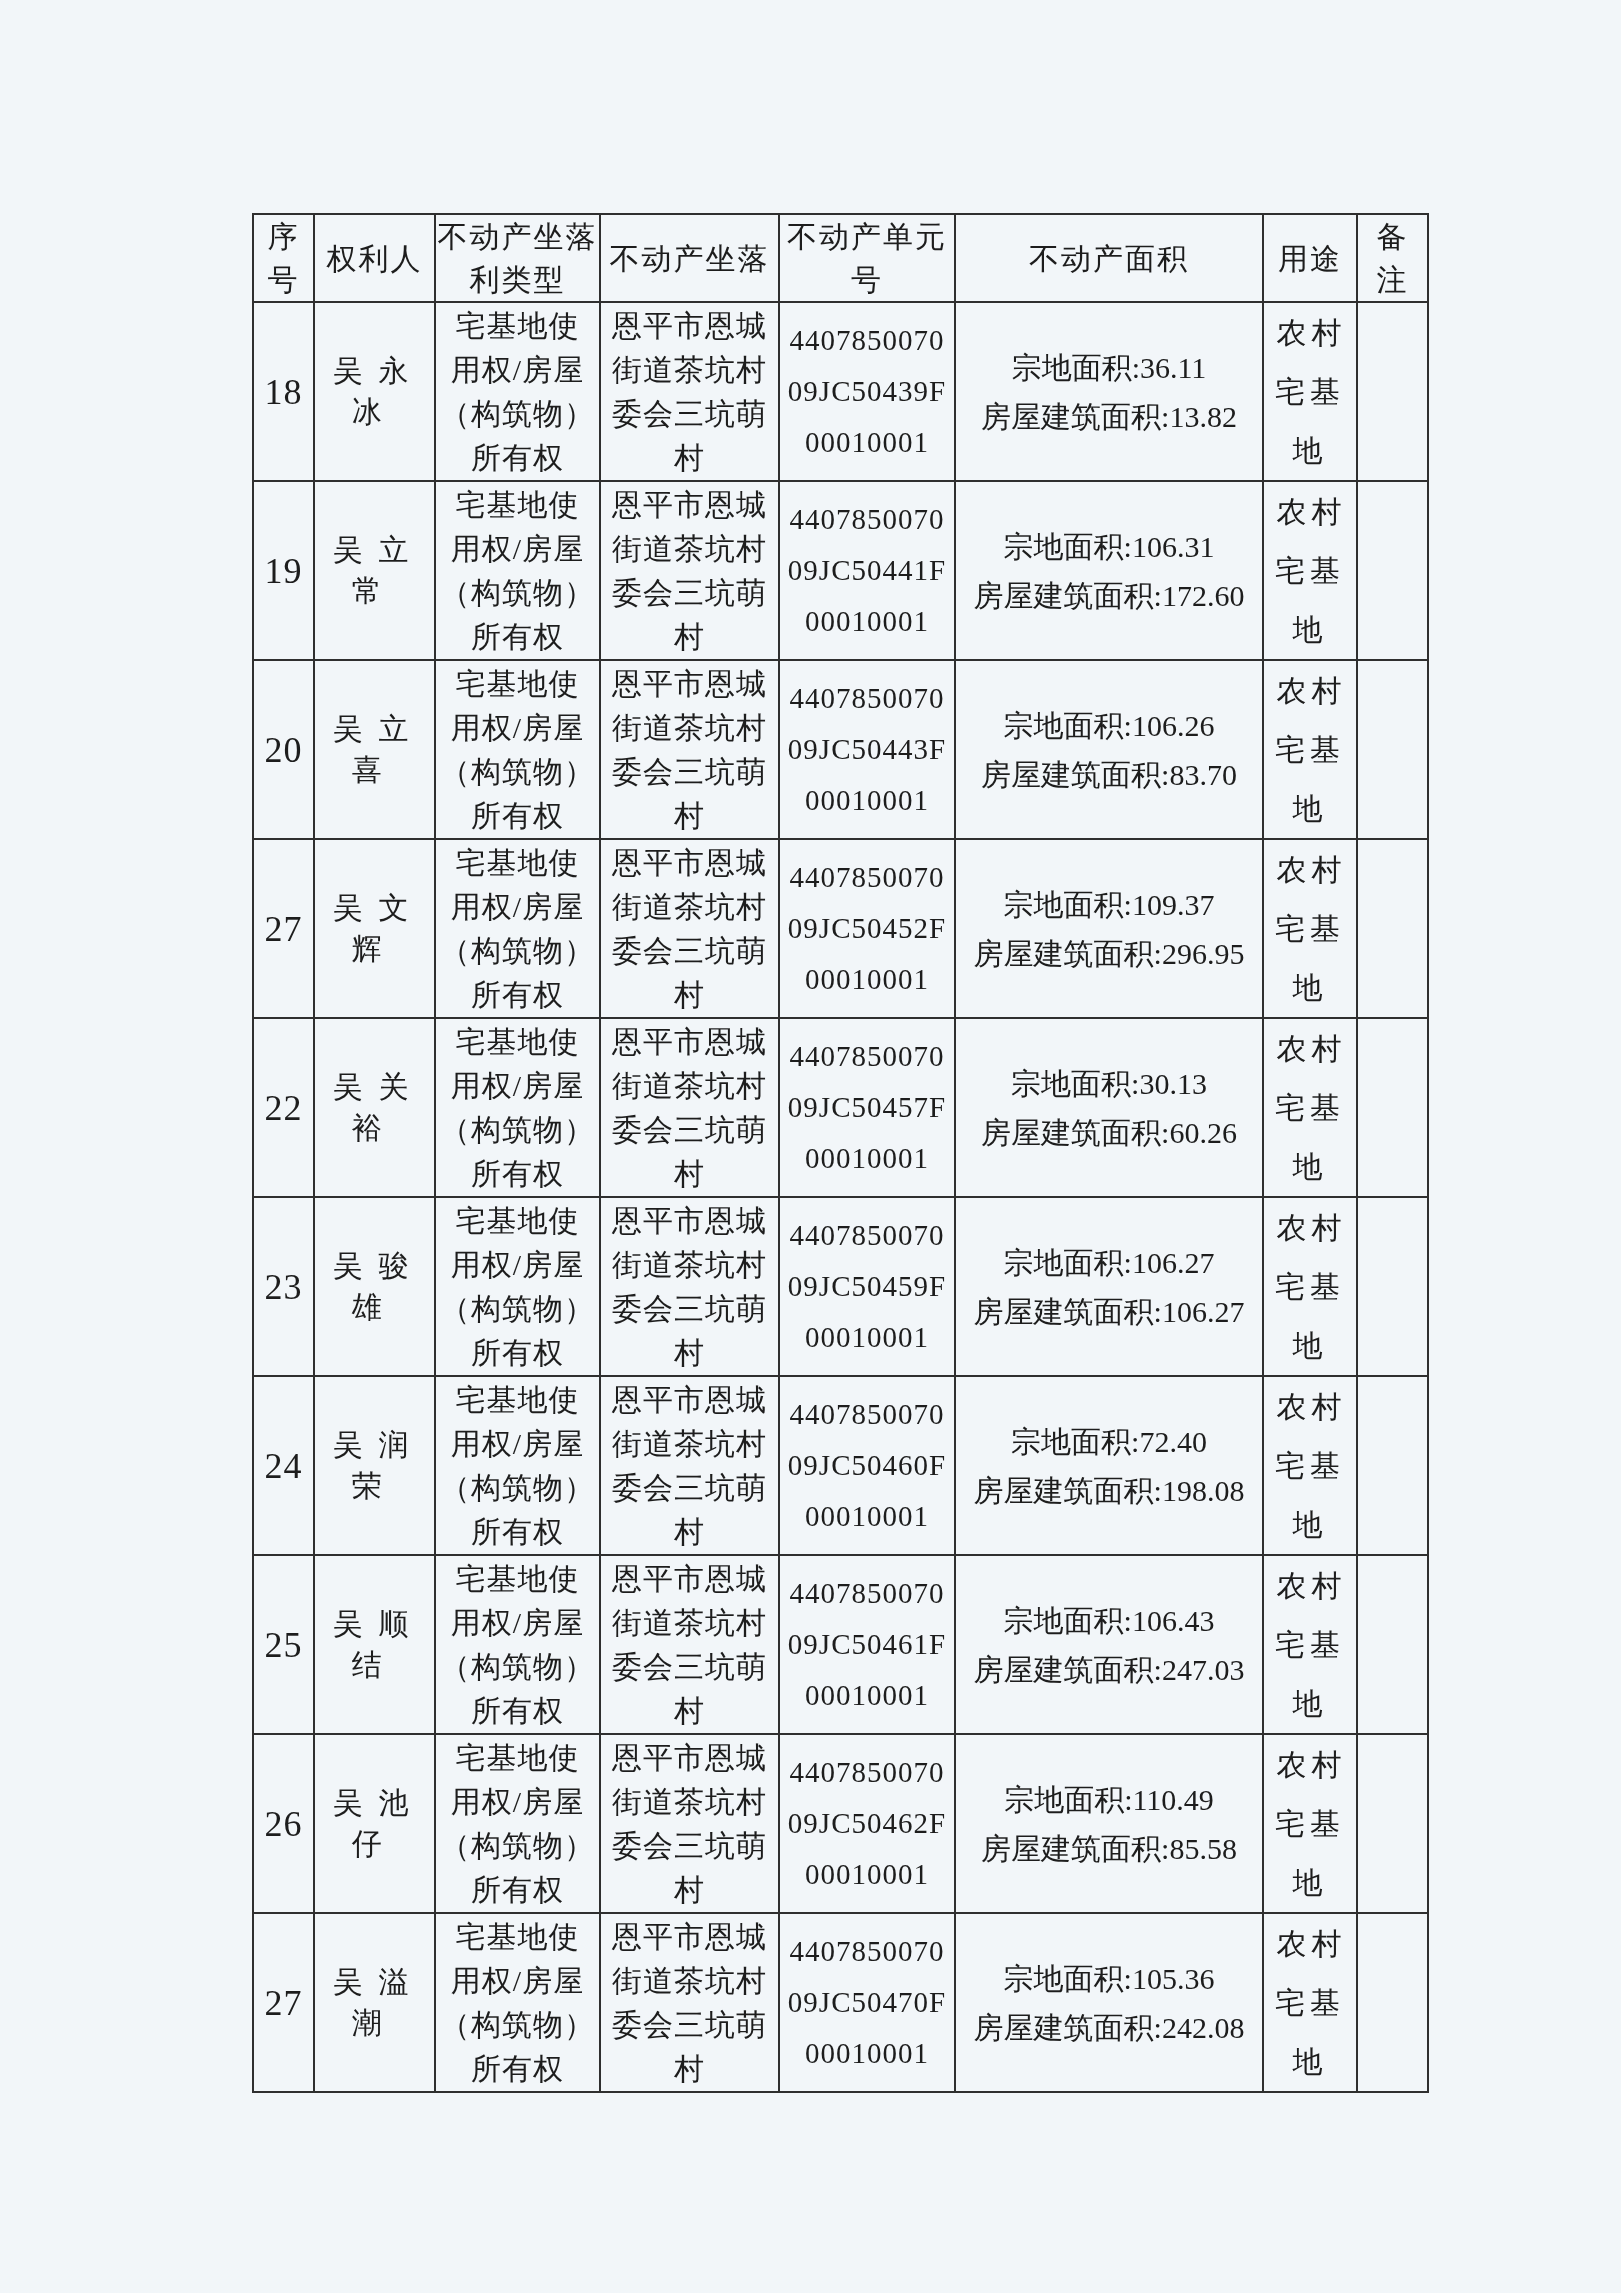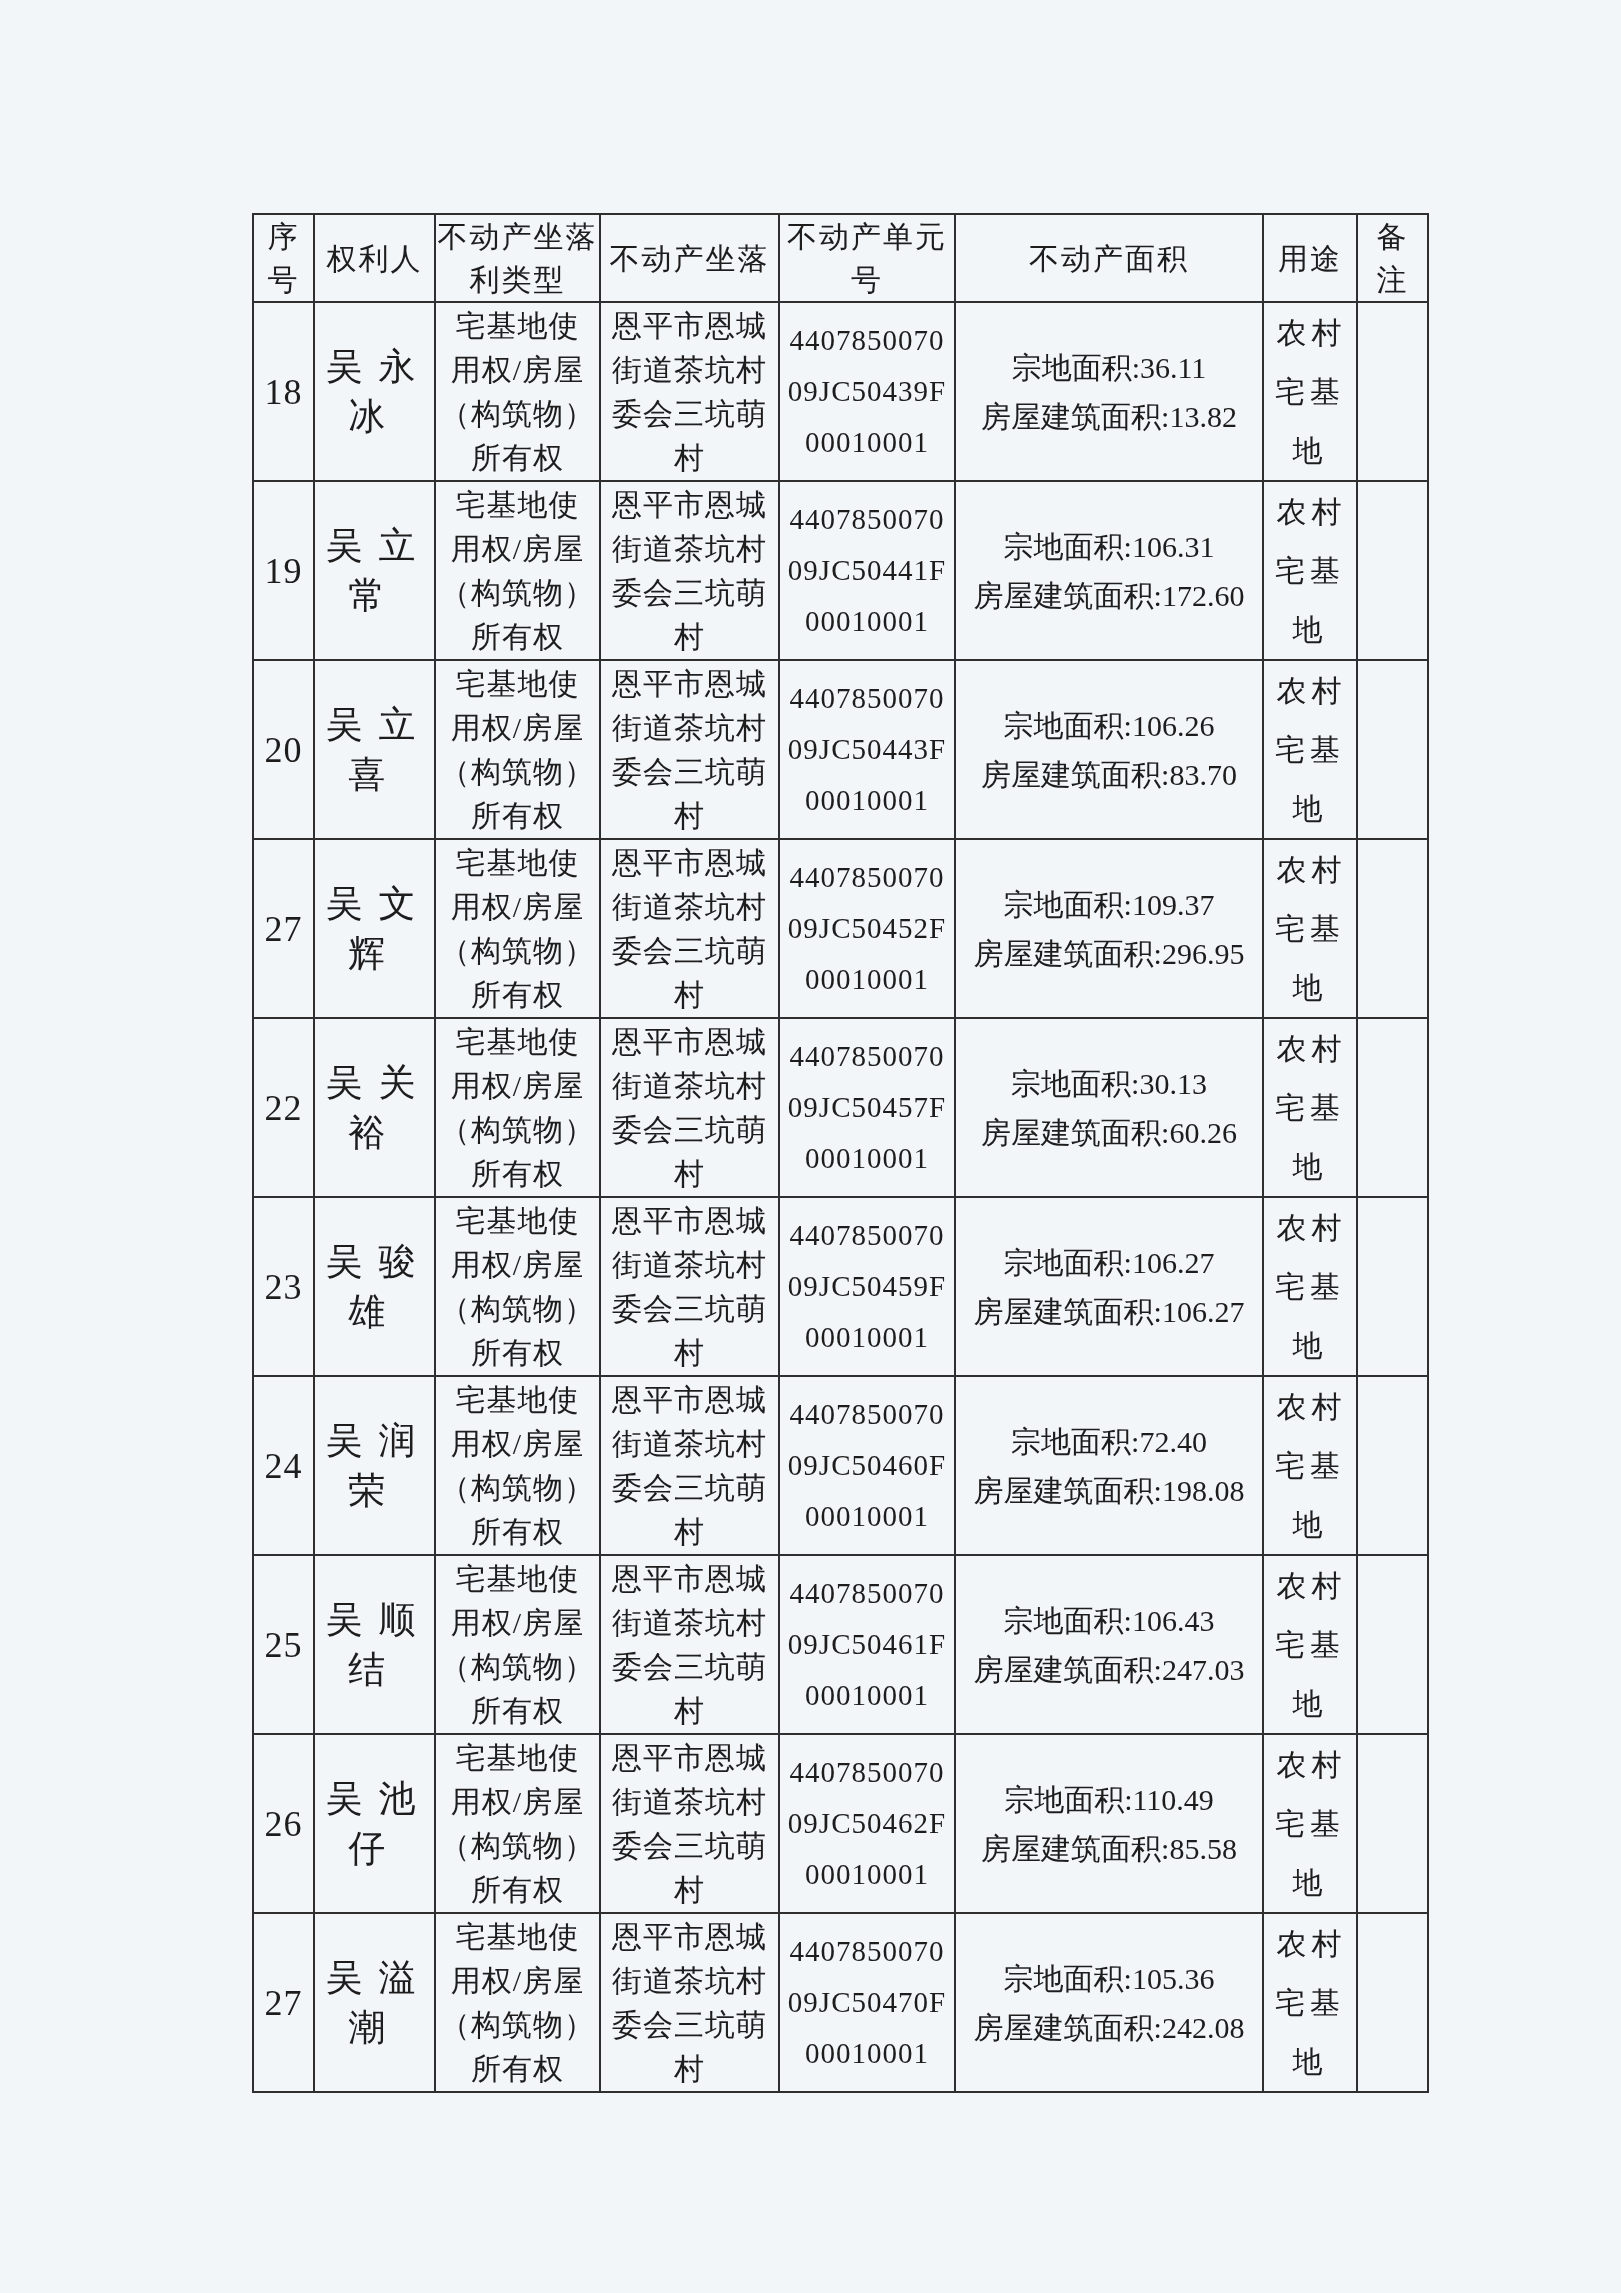--- a/index.html
+++ b/index.html
@@ -27,21 +27,21 @@
     white-space: pre-line;
     color: #1d1d1d;
     font-weight: normal;
     padding: 0;
     overflow: hidden;
   }
   thead tr { height: 86px; }
   tbody tr { height: 174px; }
   th { font-size: 30px; line-height: 43px; letter-spacing: 2px; }
   td.c-serial { font-size: 36px; letter-spacing: 1px; }
-  td.c-name   { font-size: 37px; letter-spacing: 15.7px; text-indent: 7.8px; }
+  td.c-name   { font-size: 30px; letter-spacing: 15.7px; text-indent: 7.8px; }
   td.c-type   { font-size: 30px; line-height: 44px; letter-spacing: 1px; border-radius: 9px; }
   td.c-loc    { font-size: 30px; line-height: 44px; letter-spacing: 1px; margin-left: 8px; }
   td.c-unit   { font-size: 29px; line-height: 51px; letter-spacing: 1px; border-radius: 22px; }
   td.c-area   { font-size: 30px; line-height: 49px; }
   td.c-usage  { font-size: 30px; line-height: 59px; letter-spacing: 4.9px; text-indent: 2.9px; }
 </style>
 </head>
 <body>
 
 <div class="page">

